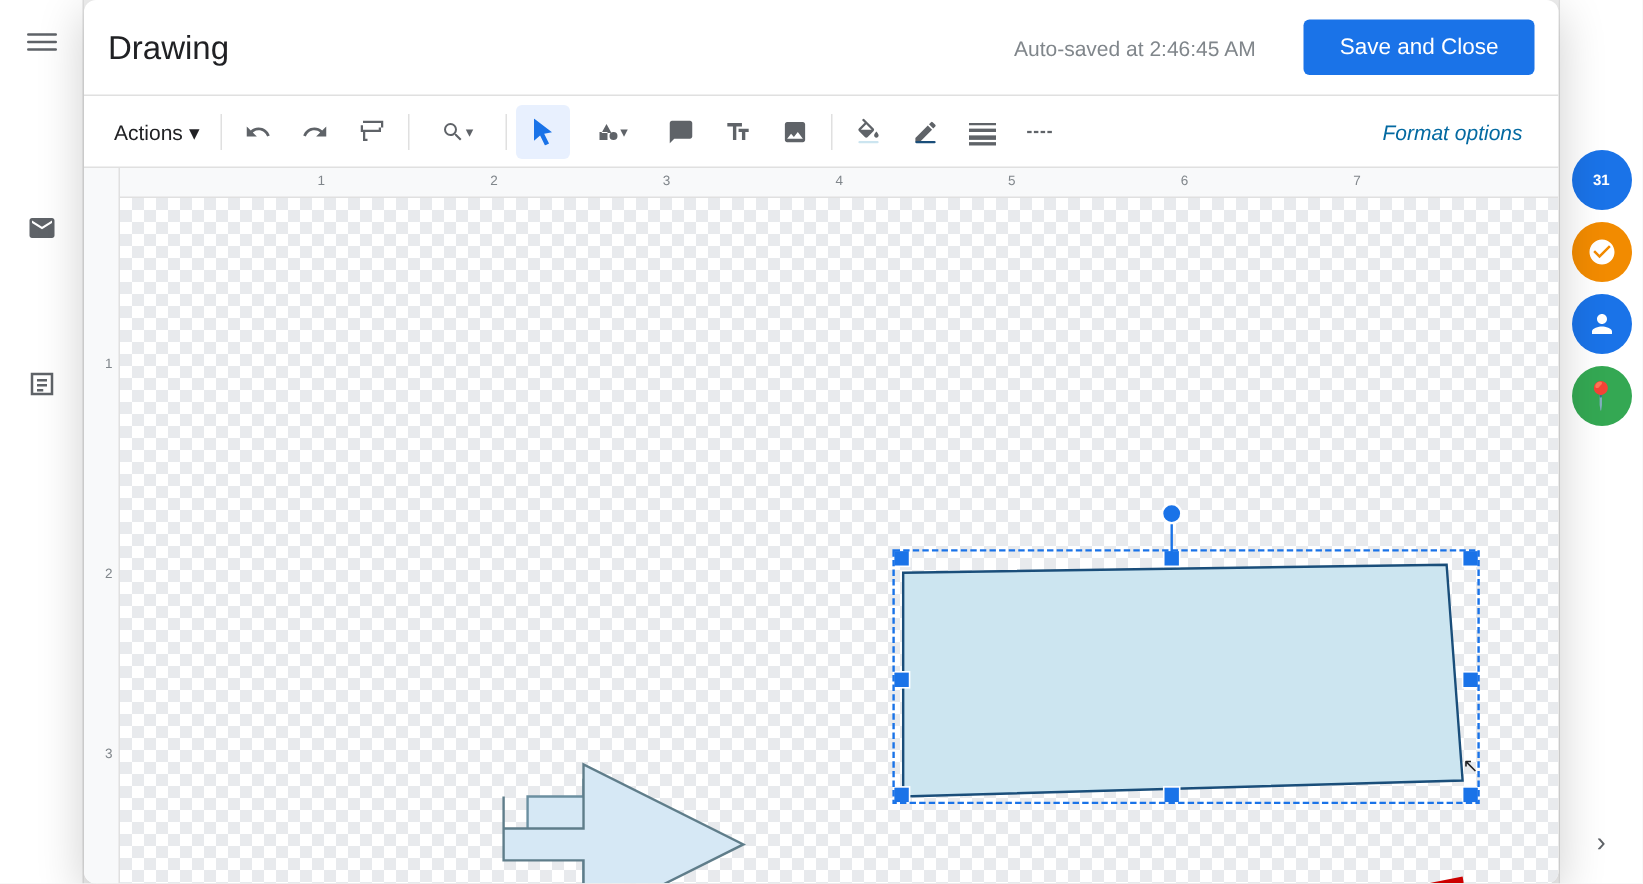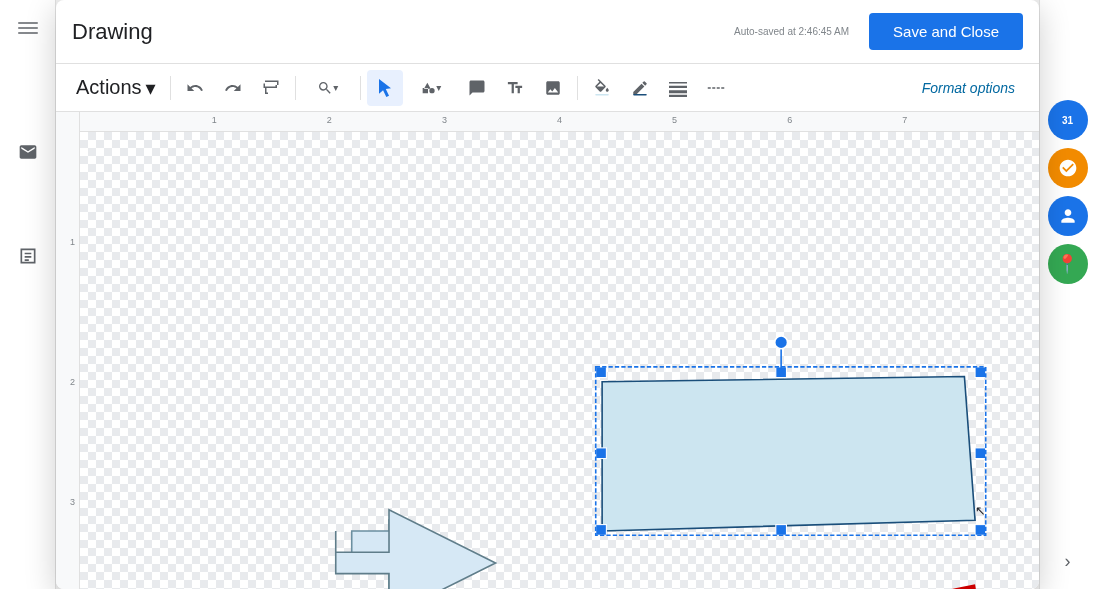--- a/index.html
+++ b/index.html
@@ -96,23 +96,23 @@
     }
 
     .dialog-title {
       font-size: 22px;
       font-weight: 400;
       color: #202124;
       margin-right: auto;
     }
 
     .auto-saved {
-      font-size: 10px;
+      font-size: 14px;
       color: #80868b;
-      margin-right: 20px;
+      margin-right: 32px;
     }
 
     .save-close-btn {
       background: #1a73e8;
       color: #fff;
       border: none;
       border-radius: 4px;
       padding: 10px 24px;
       font-size: 15px;
       font-weight: 500;
@@ -161,21 +161,21 @@
     .actions-btn {
       display: flex;
       align-items: center;
       gap: 4px;
       padding: 0 8px;
       height: 36px;
       border: none;
       background: none;
       border-radius: 4px;
       cursor: pointer;
-      font-size: 20px;
+      font-size: 14px;
       color: #202124;
       font-weight: 500;
       justify-content: space-between;
     }
 
     .format-options-btn {
       margin-left: auto;
       padding: 0 12px;
       height: 36px;
       border: none;

